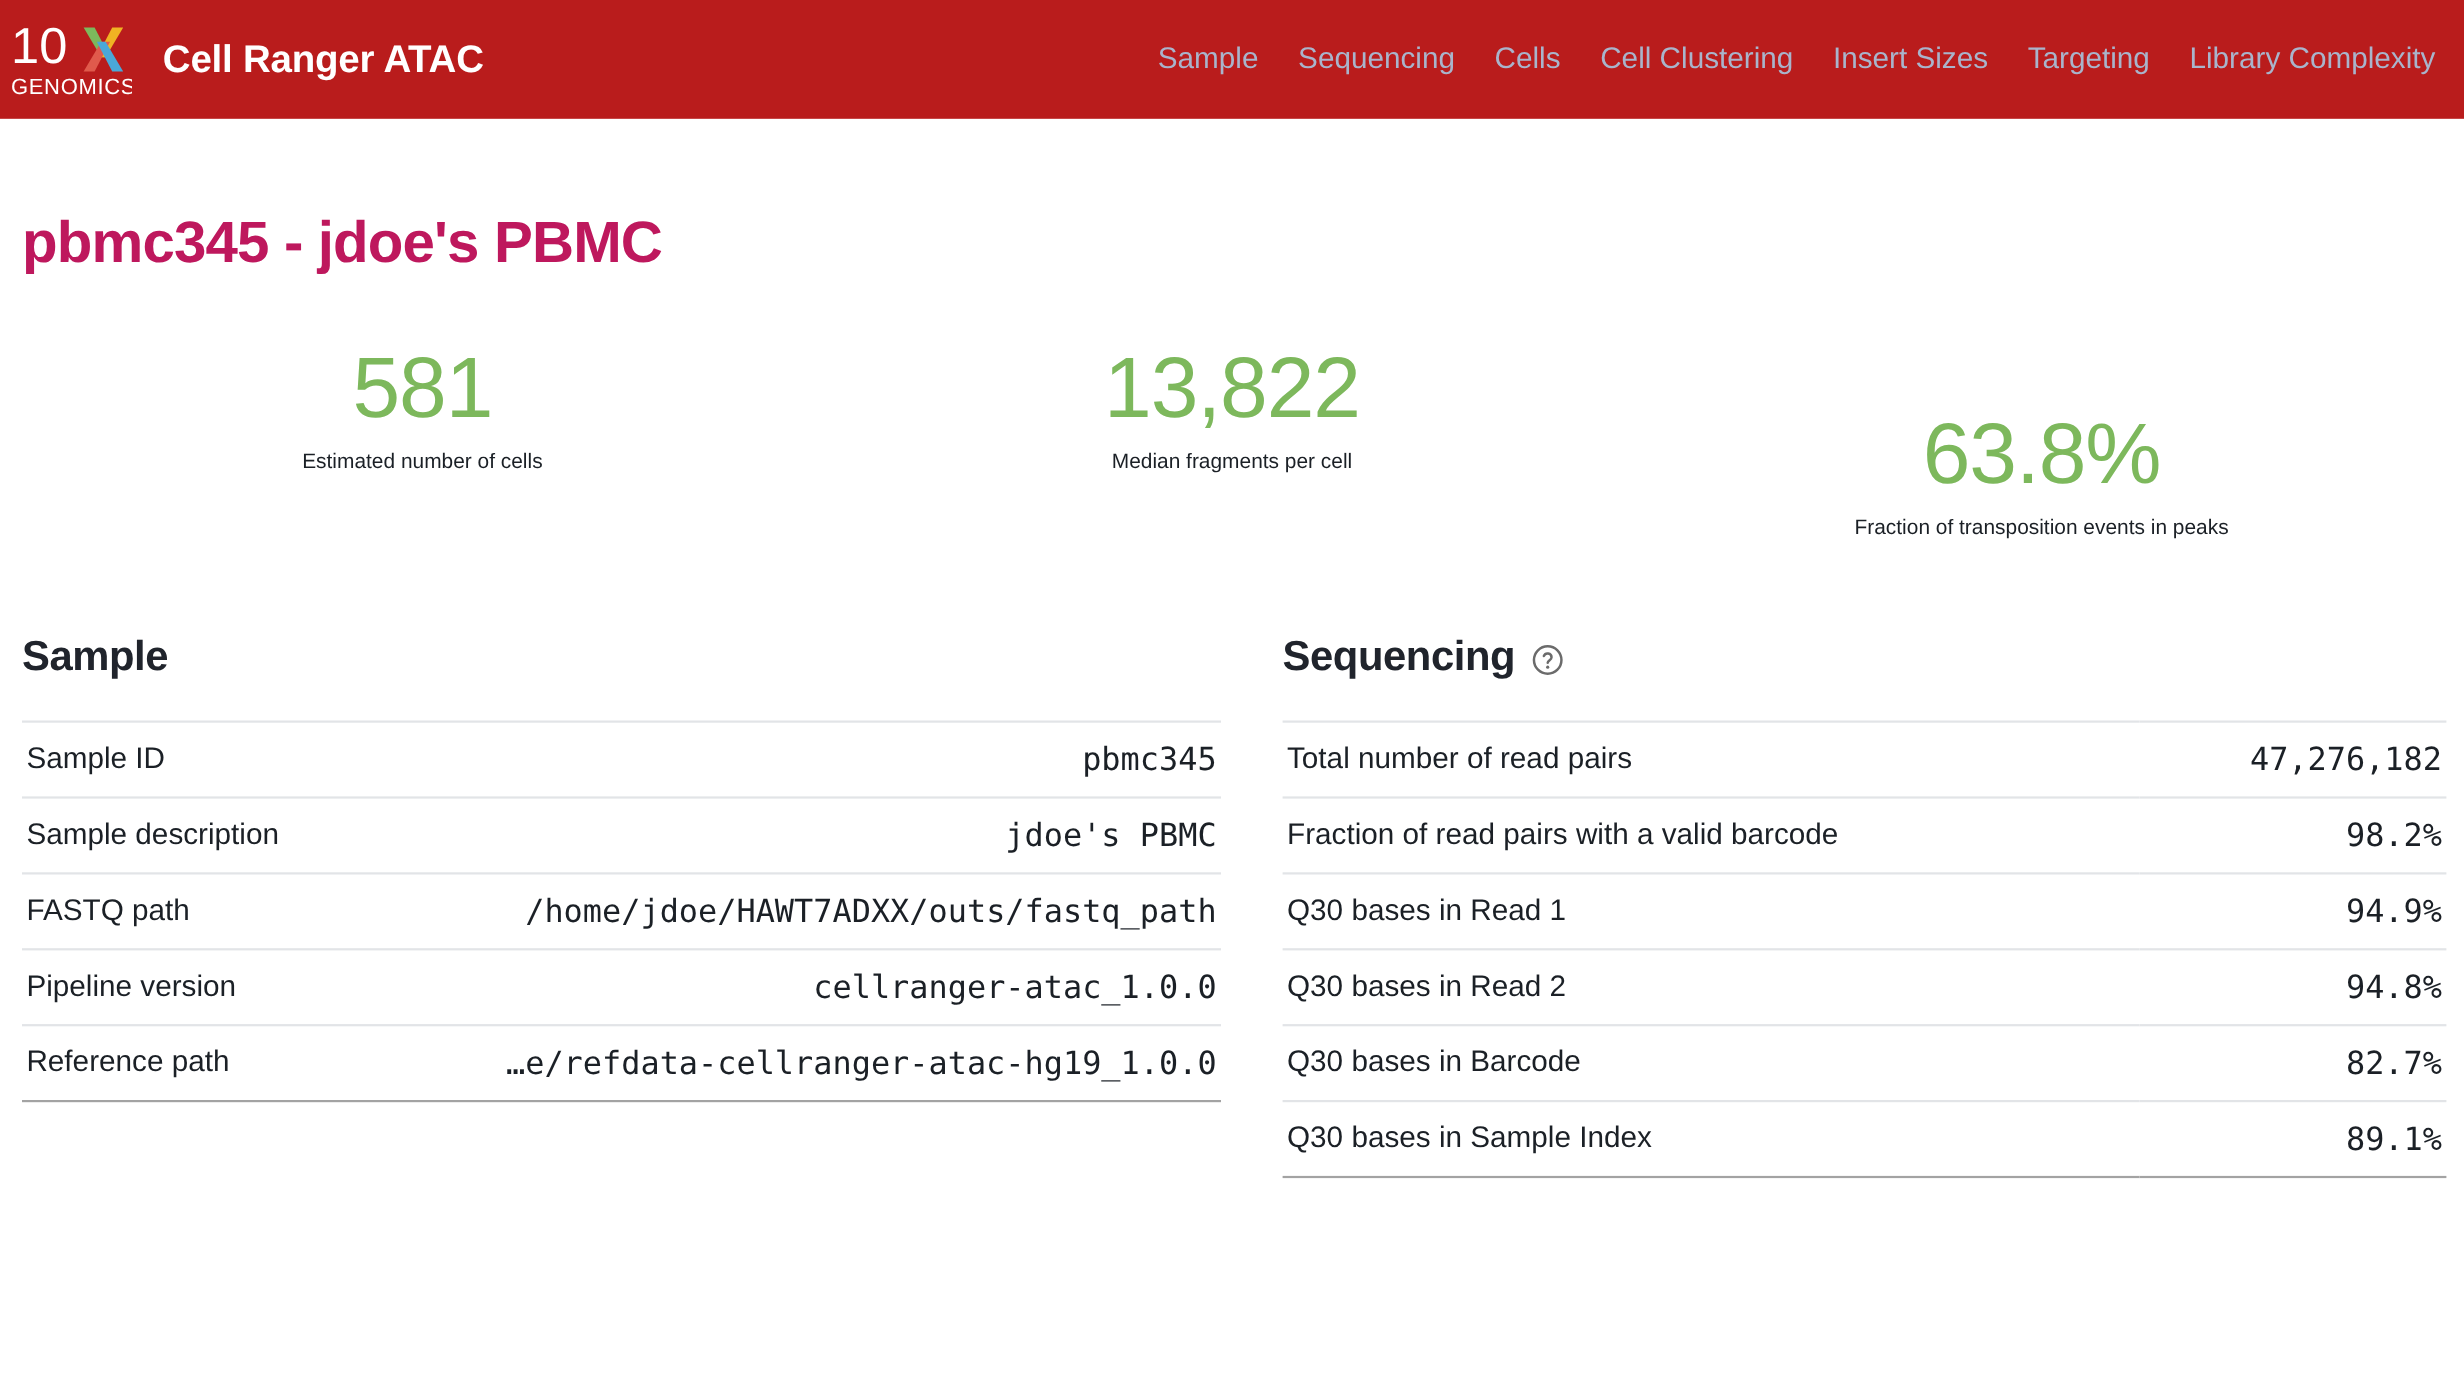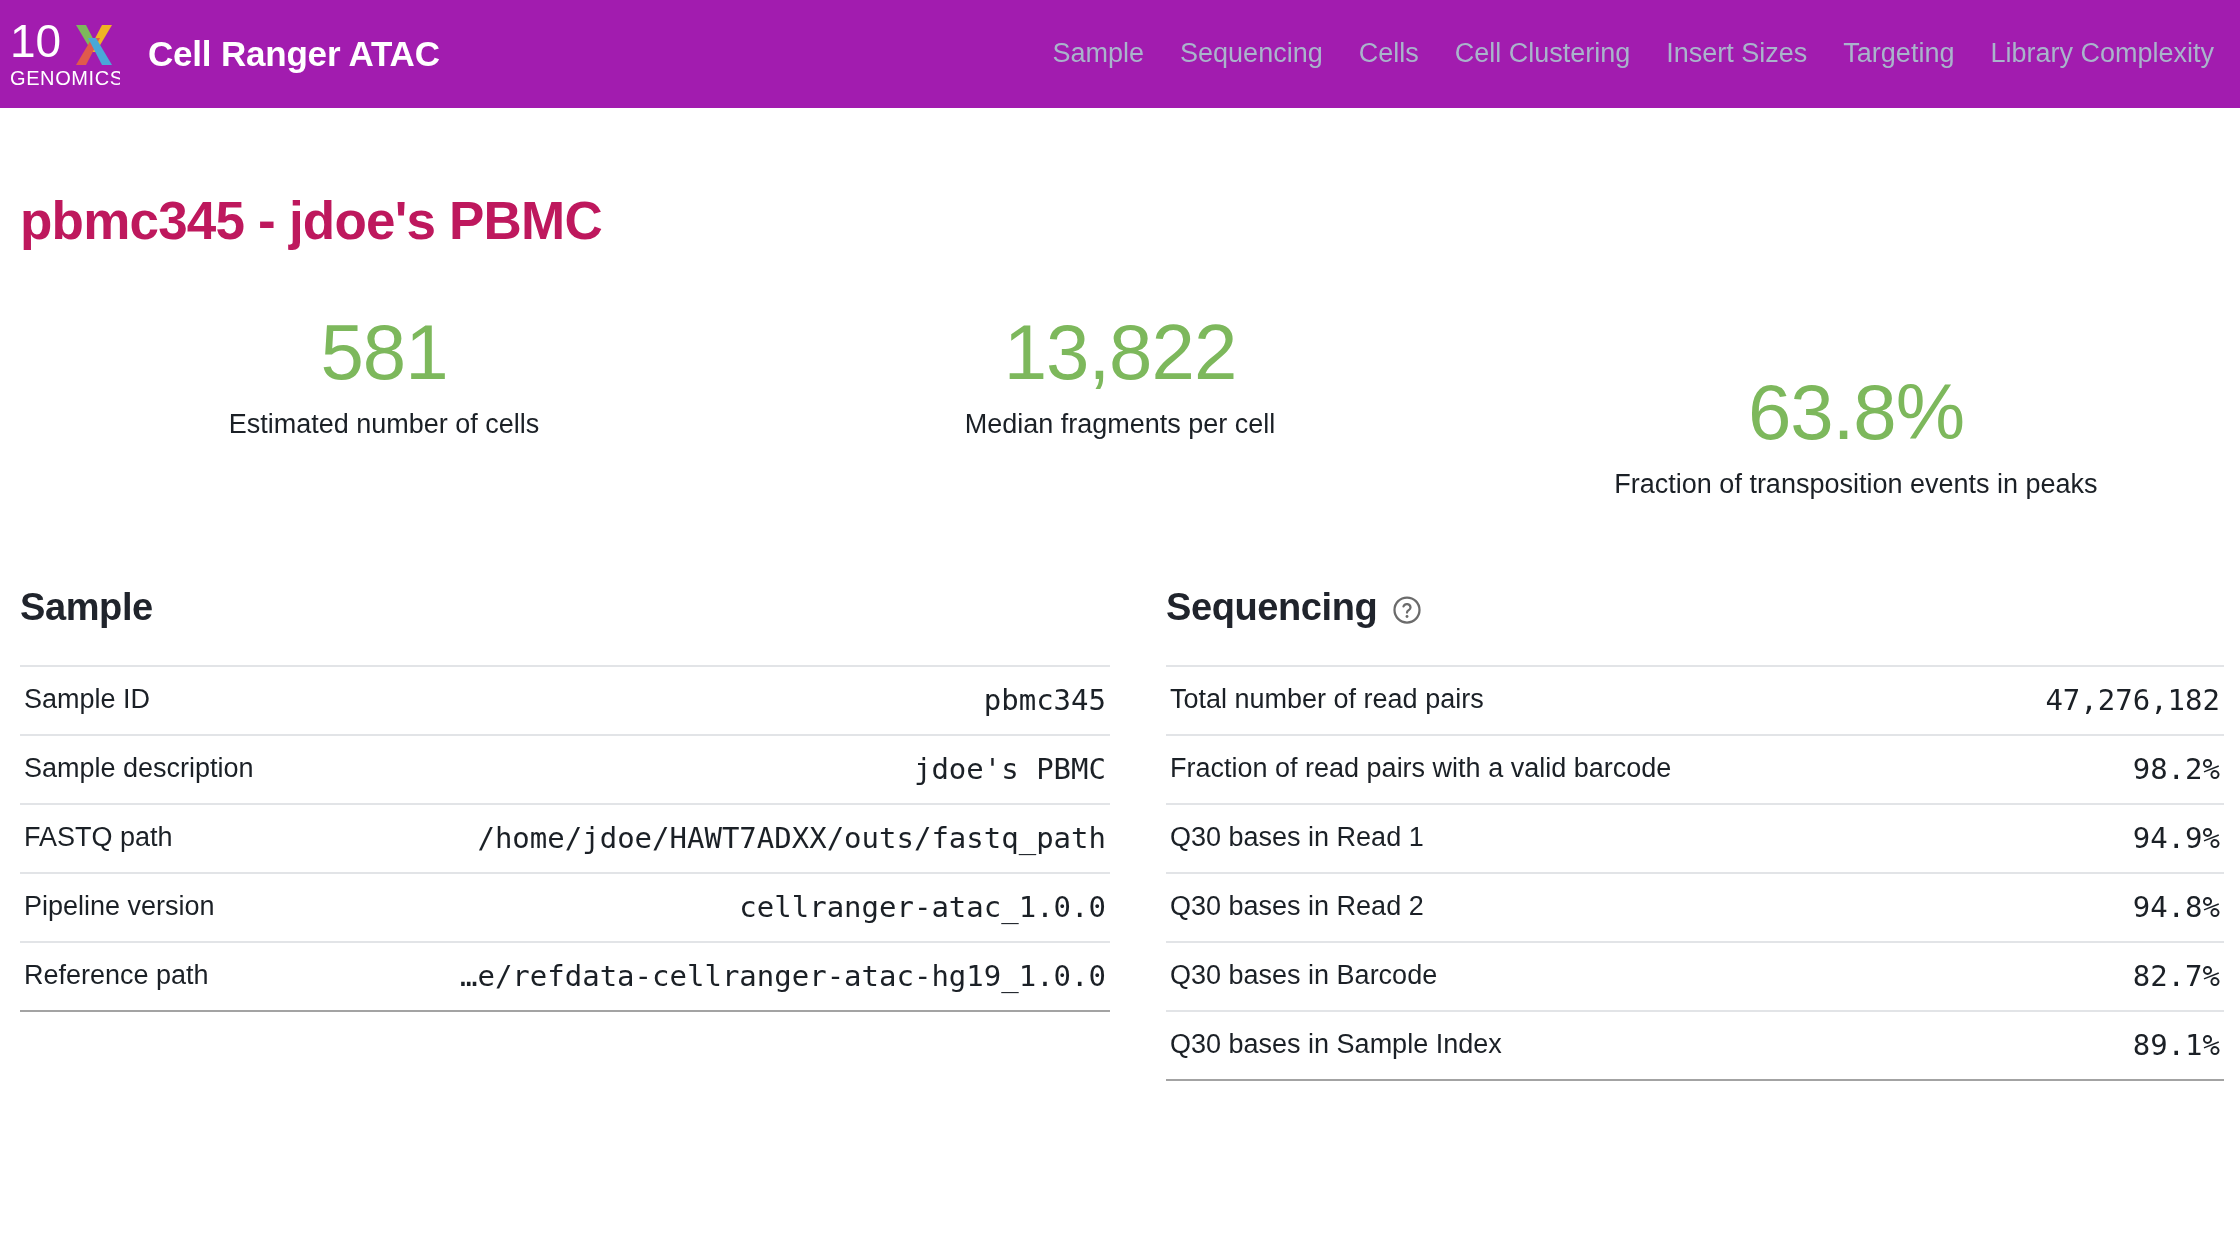--- a/index.html
+++ b/index.html
@@ -7,21 +7,21 @@
     margin: 0; padding: 0;
     width: 2240px; height: 1250px;
     background: #ffffff;
     font-family: "Liberation Sans", sans-serif;
     -webkit-font-smoothing: antialiased;
   }
 
   
   .navbar {
     height: 108px;
-    background: #a21caf;
+    background: #b91c1c;
     display: flex;
     align-items: center;
     padding: 0 26px 0 8px;
     width: 2240px;
   }
   .brand {
     display: flex;
     align-items: center;
     flex: 0 0 auto;
   }
@@ -82,21 +82,21 @@
   }
   .metric-value {
     color: #7db85c;
     font-size: 78px;
     font-weight: 300;
     line-height: 0.95;
     letter-spacing: -1px;
   }
   .metric-label {
     color: #1b2026;
-    font-size: 27px;
+    font-size: 19px;
     line-height: 1.24;
     margin-top: 19px;
   }
   .metric-second { margin-top: 60px; }
 
   
   .tables {
     display: flex;
     margin-top: 84px;
     width: 2208px;

